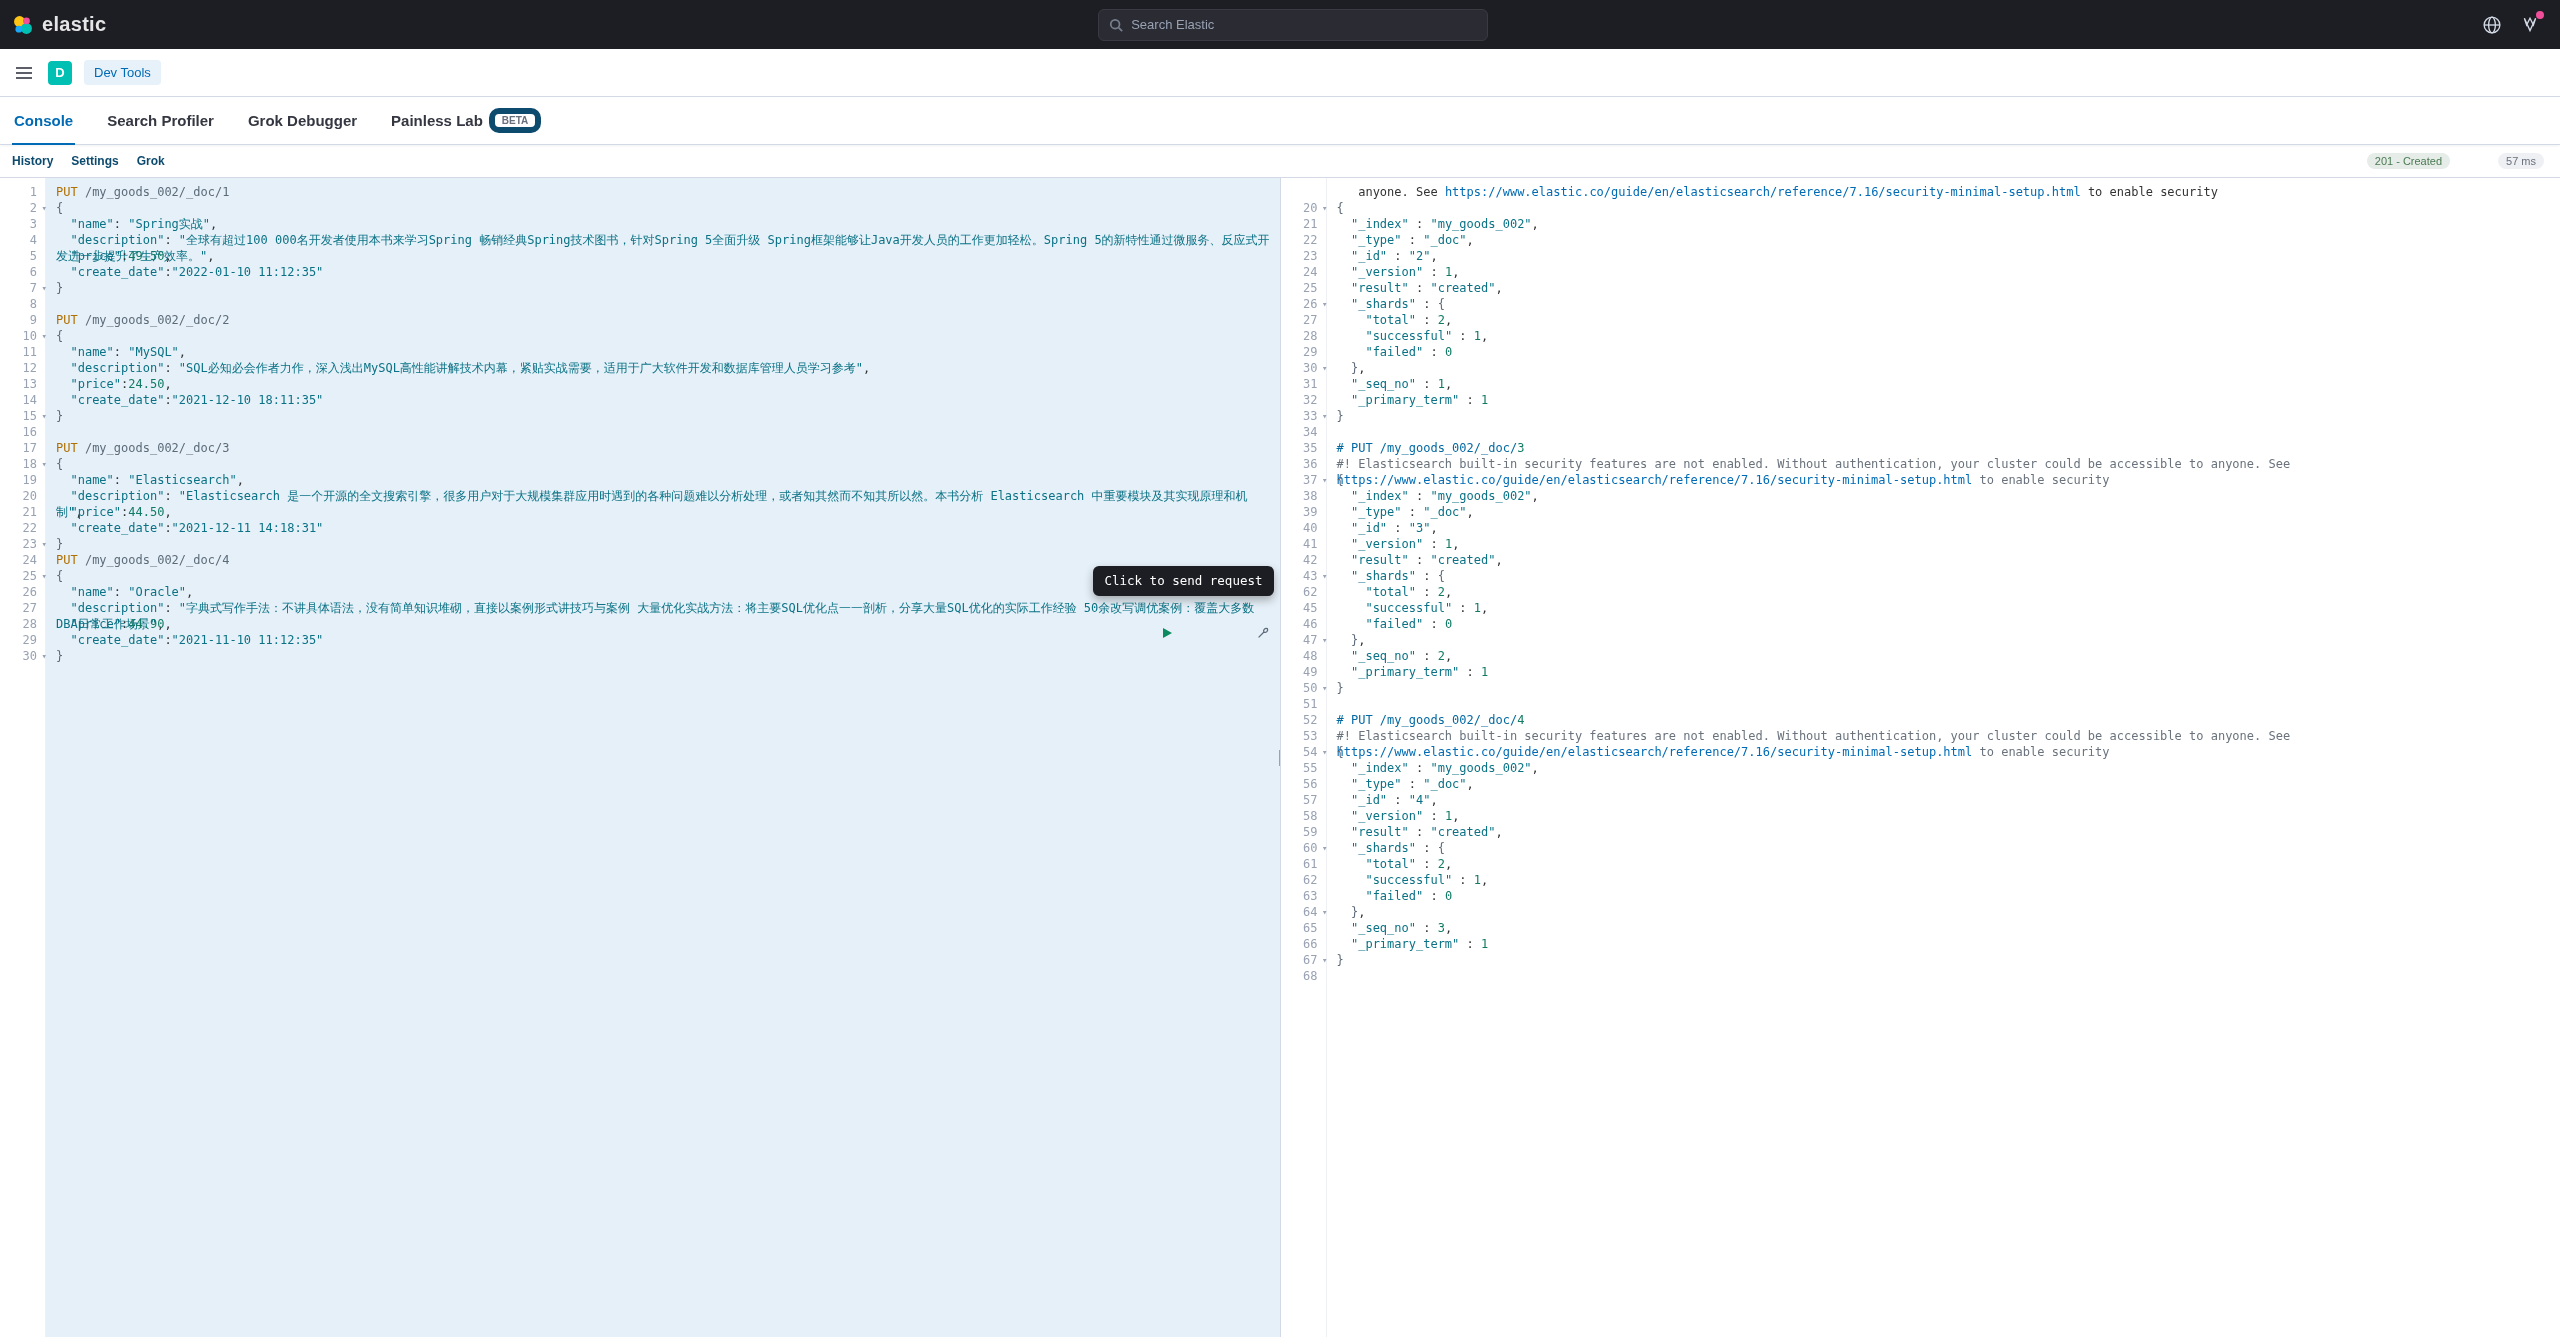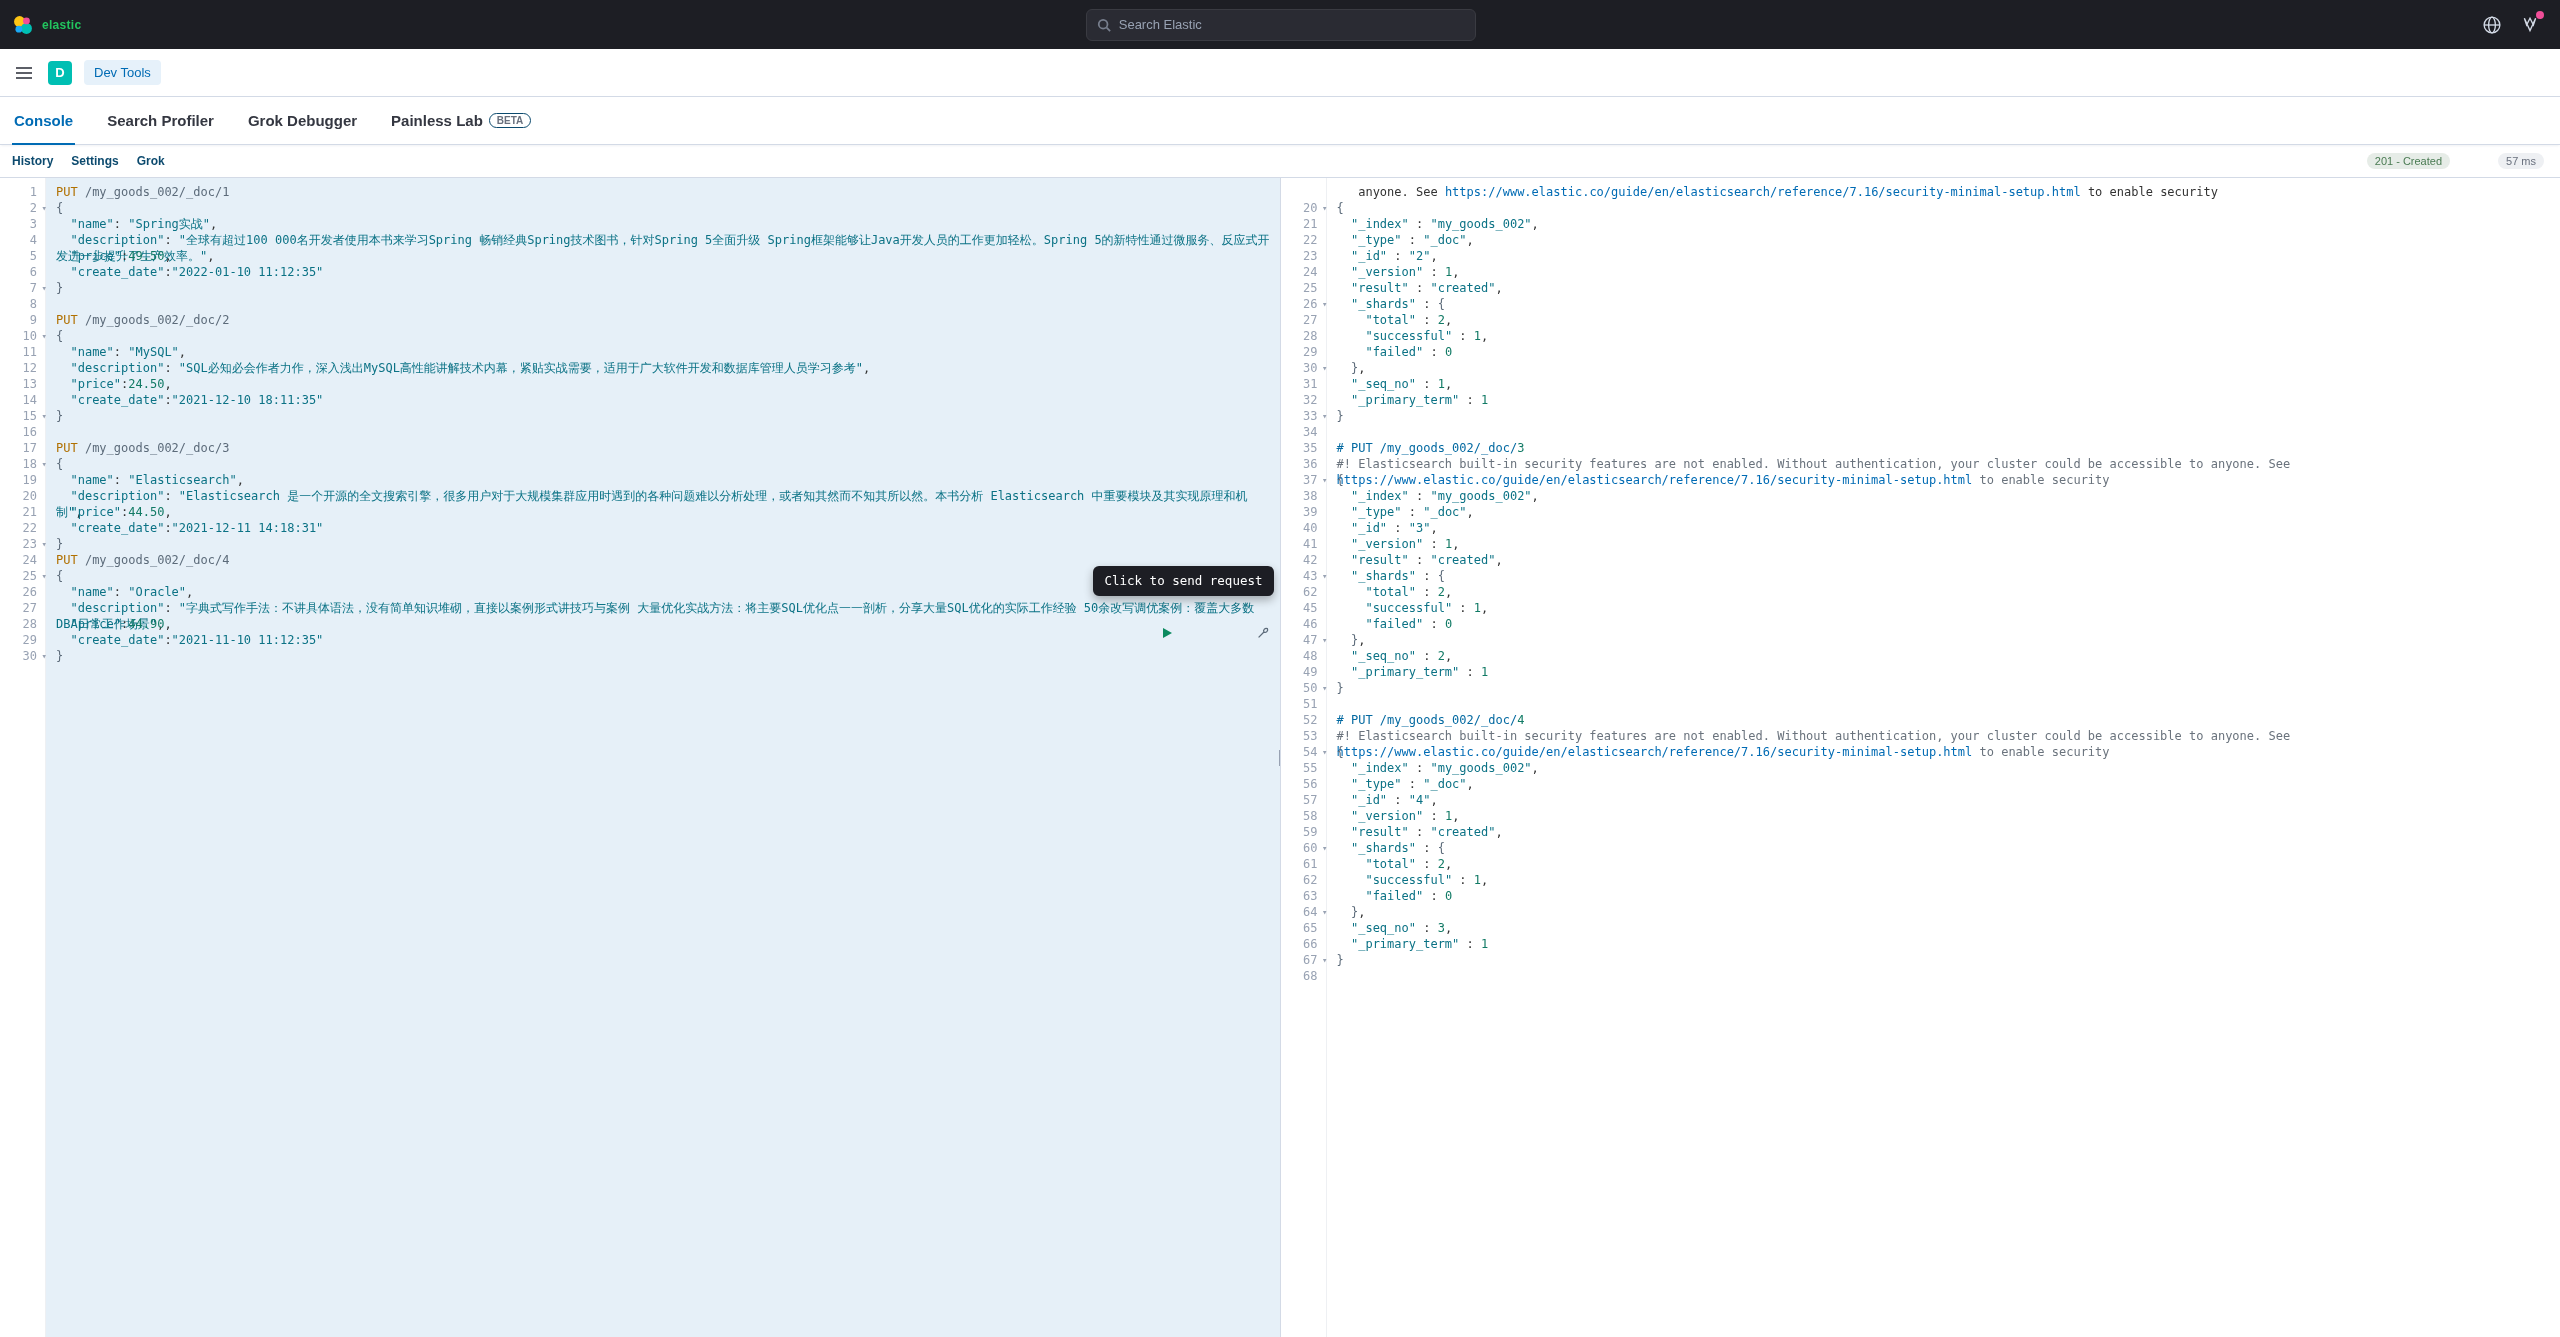--- a/index.html
+++ b/index.html
@@ -2,41 +2,41 @@
 <html><head>
 <meta charset="utf-8">
 <style>
 * { margin:0; padding:0; box-sizing:border-box; }
 html,body { width:100%; height:100%; font-family:-apple-system,BlinkMacSystemFont,"Segoe UI",Helvetica,Arial,sans-serif; font-size:14px; color:#343741; background:#fff; }
 body { display:flex; flex-direction:column; }
 
 
 .global-header { background:#1d1e24; height:49px; display:flex; align-items:center; padding:0 12px; gap:12px; }
 .logo-wrap { display:flex; align-items:center; gap:8px; }
-.logo-text { color:#22c55e; font-weight:700; font-size:12px; letter-spacing:0.3px; }
+.logo-text { color:#e5e5e5; font-weight:700; font-size:20px; letter-spacing:0.3px; }
 .header-spacer { flex:1; }
 .search-box { width:390px; height:32px; background:#2a2b33; border:1px solid #3a3b42; border-radius:6px; display:flex; align-items:center; padding:0 10px; gap:8px; color:#98a2b3; }
 .search-box svg { opacity:.7; }
 .search-box .ph { color:#98a2b3; font-size:13px; }
 .header-right { display:flex; align-items:center; gap:14px; margin-left:auto; padding-right:6px; }
 .icon-btn { color:#d3dae6; width:24px; height:24px; display:flex; align-items:center; justify-content:center; position:relative; }
 .notif-dot { position:absolute; top:-2px; right:-2px; width:8px; height:8px; background:#f04e98; border-radius:50%; }
 
 
 .sub-header { height:48px; border-bottom:1px solid #d3dae6; display:flex; align-items:center; padding:0 12px; gap:12px; background:#fff; }
 .burger { width:24px; height:24px; display:flex; align-items:center; justify-content:center; }
 .space-badge { width:24px; height:24px; background:#00bfb3; color:#fff; font-weight:700; font-size:13px; border-radius:4px; display:flex; align-items:center; justify-content:center; }
 .crumb-pill { background:#e6f1fa; color:#006bb4; font-size:13px; padding:5px 10px; border-radius:4px; font-weight:500; }
 
 
 .tabs-row { height:48px; display:flex; align-items:center; gap:30px; padding:0 12px; border-bottom:1px solid #d3dae6; box-shadow:0 2px 2px -1px rgba(152,162,179,.15); }
 .tab { font-size:15px; font-weight:600; color:#343741; padding:0 2px; height:100%; display:flex; align-items:center; position:relative; }
 .tab.active { color:#006bb4; }
 .tab.active::after { content:""; position:absolute; left:0; right:0; bottom:-1px; height:2px; background:#006bb4; }
-.beta { font-size:10px; font-weight:700; border:1px solid #0c4a6e; border-radius:10px; padding:1px 7px; margin-left:6px; color:#69707d; }
+.beta { font-size:10px; font-weight:700; border:6px solid #0c4a6e; border-radius:10px; padding:1px 7px; margin-left:6px; color:#69707d; }
 
 
 .tools-row { height:32px; display:flex; align-items:center; padding:0 12px; gap:18px; position:relative; }
 .tool-link { font-size:12px; font-weight:700; color:#0c4a6e; }
 .tools-right { margin-left:auto; display:flex; gap:8px; padding-right:4px; }
 .status-badge, .timing-badge { font-size:11px; padding:2px 8px; border-radius:8px; background:#e6ece7; color:#4a7b53; font-weight:500;margin-left:40px; }
 .timing-badge { background:#eef0f3; color:#69707d; }
 
 
 .editor-area { flex:1; display:flex; border-top:1px solid #d3dae6; min-height:0; }

